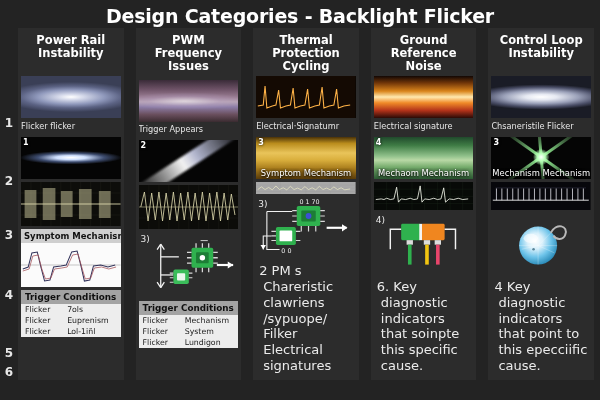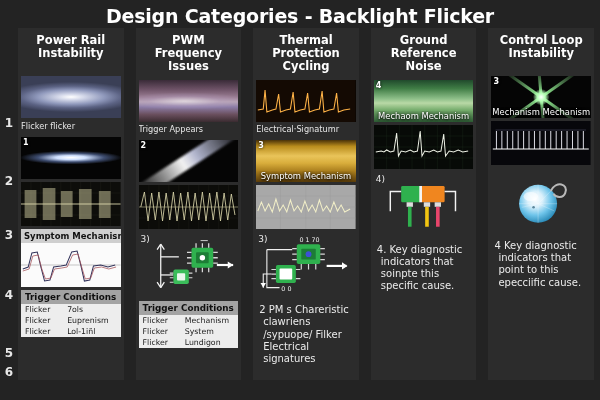--- a/index.html
+++ b/index.html
@@ -152,21 +152,21 @@
   }
   .tt-r {
     display: flex; color: #1c1c1c; font-size: 7.8px;
     padding: 1px 4px;
     font-family: "DejaVu Sans", sans-serif;
     white-space: nowrap;
   }
   .tt-r span:first-child { width: 46%; }
   
   .note {
-    color: #ebebeb; font-size: 10px; line-height: 1.22;
+    color: #ebebeb; font-size: 13px; line-height: 1.22;
     padding: 3px 3px 0 3px;
     font-family: "DejaVu Sans", sans-serif;
     text-indent: -4px; margin-left: 4px;
   }
   .spacer { flex: 1 1 auto; }
 </style>
 </head>
 <body>
 
 <div id="page">
@@ -386,20 +386,24 @@
         </svg>
       </div>
 
       <div class="note">2 PM s Chareristic clawriens /sypuope/ Filker Electrical signatures</div>
       <div class="spacer"></div>
     </div>
 
     <div class="col">
       <div class="colhead">Ground Reference Noise</div>
 
+      <div class="cell">
+        <div class="thumb g-orange"></div>
+        <div class="cap">Electrical signature</div>
+      </div>
 
       <div class="cell">
         <div class="thumb g-green">
           <div class="badge">4</div>
           <div class="ovcap">Mechaom Mechanism</div>
         </div>
       </div>
 
       <div class="cell scope">
         <svg viewBox="0 0 110 44" preserveAspectRatio="none">
@@ -425,27 +429,31 @@
             <rect x="56.5" y="35" width="4" height="22" fill="#f2c511"></rect>
             <rect x="68.5" y="35" width="4" height="22" fill="#e8456b"></rect>
           </g>
           <g stroke="#f2f2f2" stroke-width="1.6" fill="none">
             <path d="M18 40 V18 H30"></path>
             <path d="M90 40 V18 H78"></path>
           </g>
         </svg>
       </div>
 
-      <div class="note">4. Key diagnostic indicators that soinpte this specific cause.</div>
+      <div class="note">6. Key diagnostic indicators that soinpte this specific cause.</div>
       <div class="spacer"></div>
     </div>
 
     <div class="col">
       <div class="colhead">Control Loop Instability</div>
 
+      <div class="cell">
+        <div class="thumb g-white"></div>
+        <div class="cap">Chsaneristile Flicker</div>
+      </div>
 
       <div class="cell">
         <div class="thumb g-black">
           <div class="badge">3</div>
           <div class="starburst">
             <div class="sb-ray" style="transform:translate(-50%,-50%) rotate(35deg)"></div>
             <div class="sb-ray" style="transform:translate(-50%,-50%) rotate(-35deg)"></div>
             <div class="sb-ray" style="transform:translate(-50%,-50%) rotate(85deg);width:70%"></div>
             <div class="sb-core"></div>
           </div>

